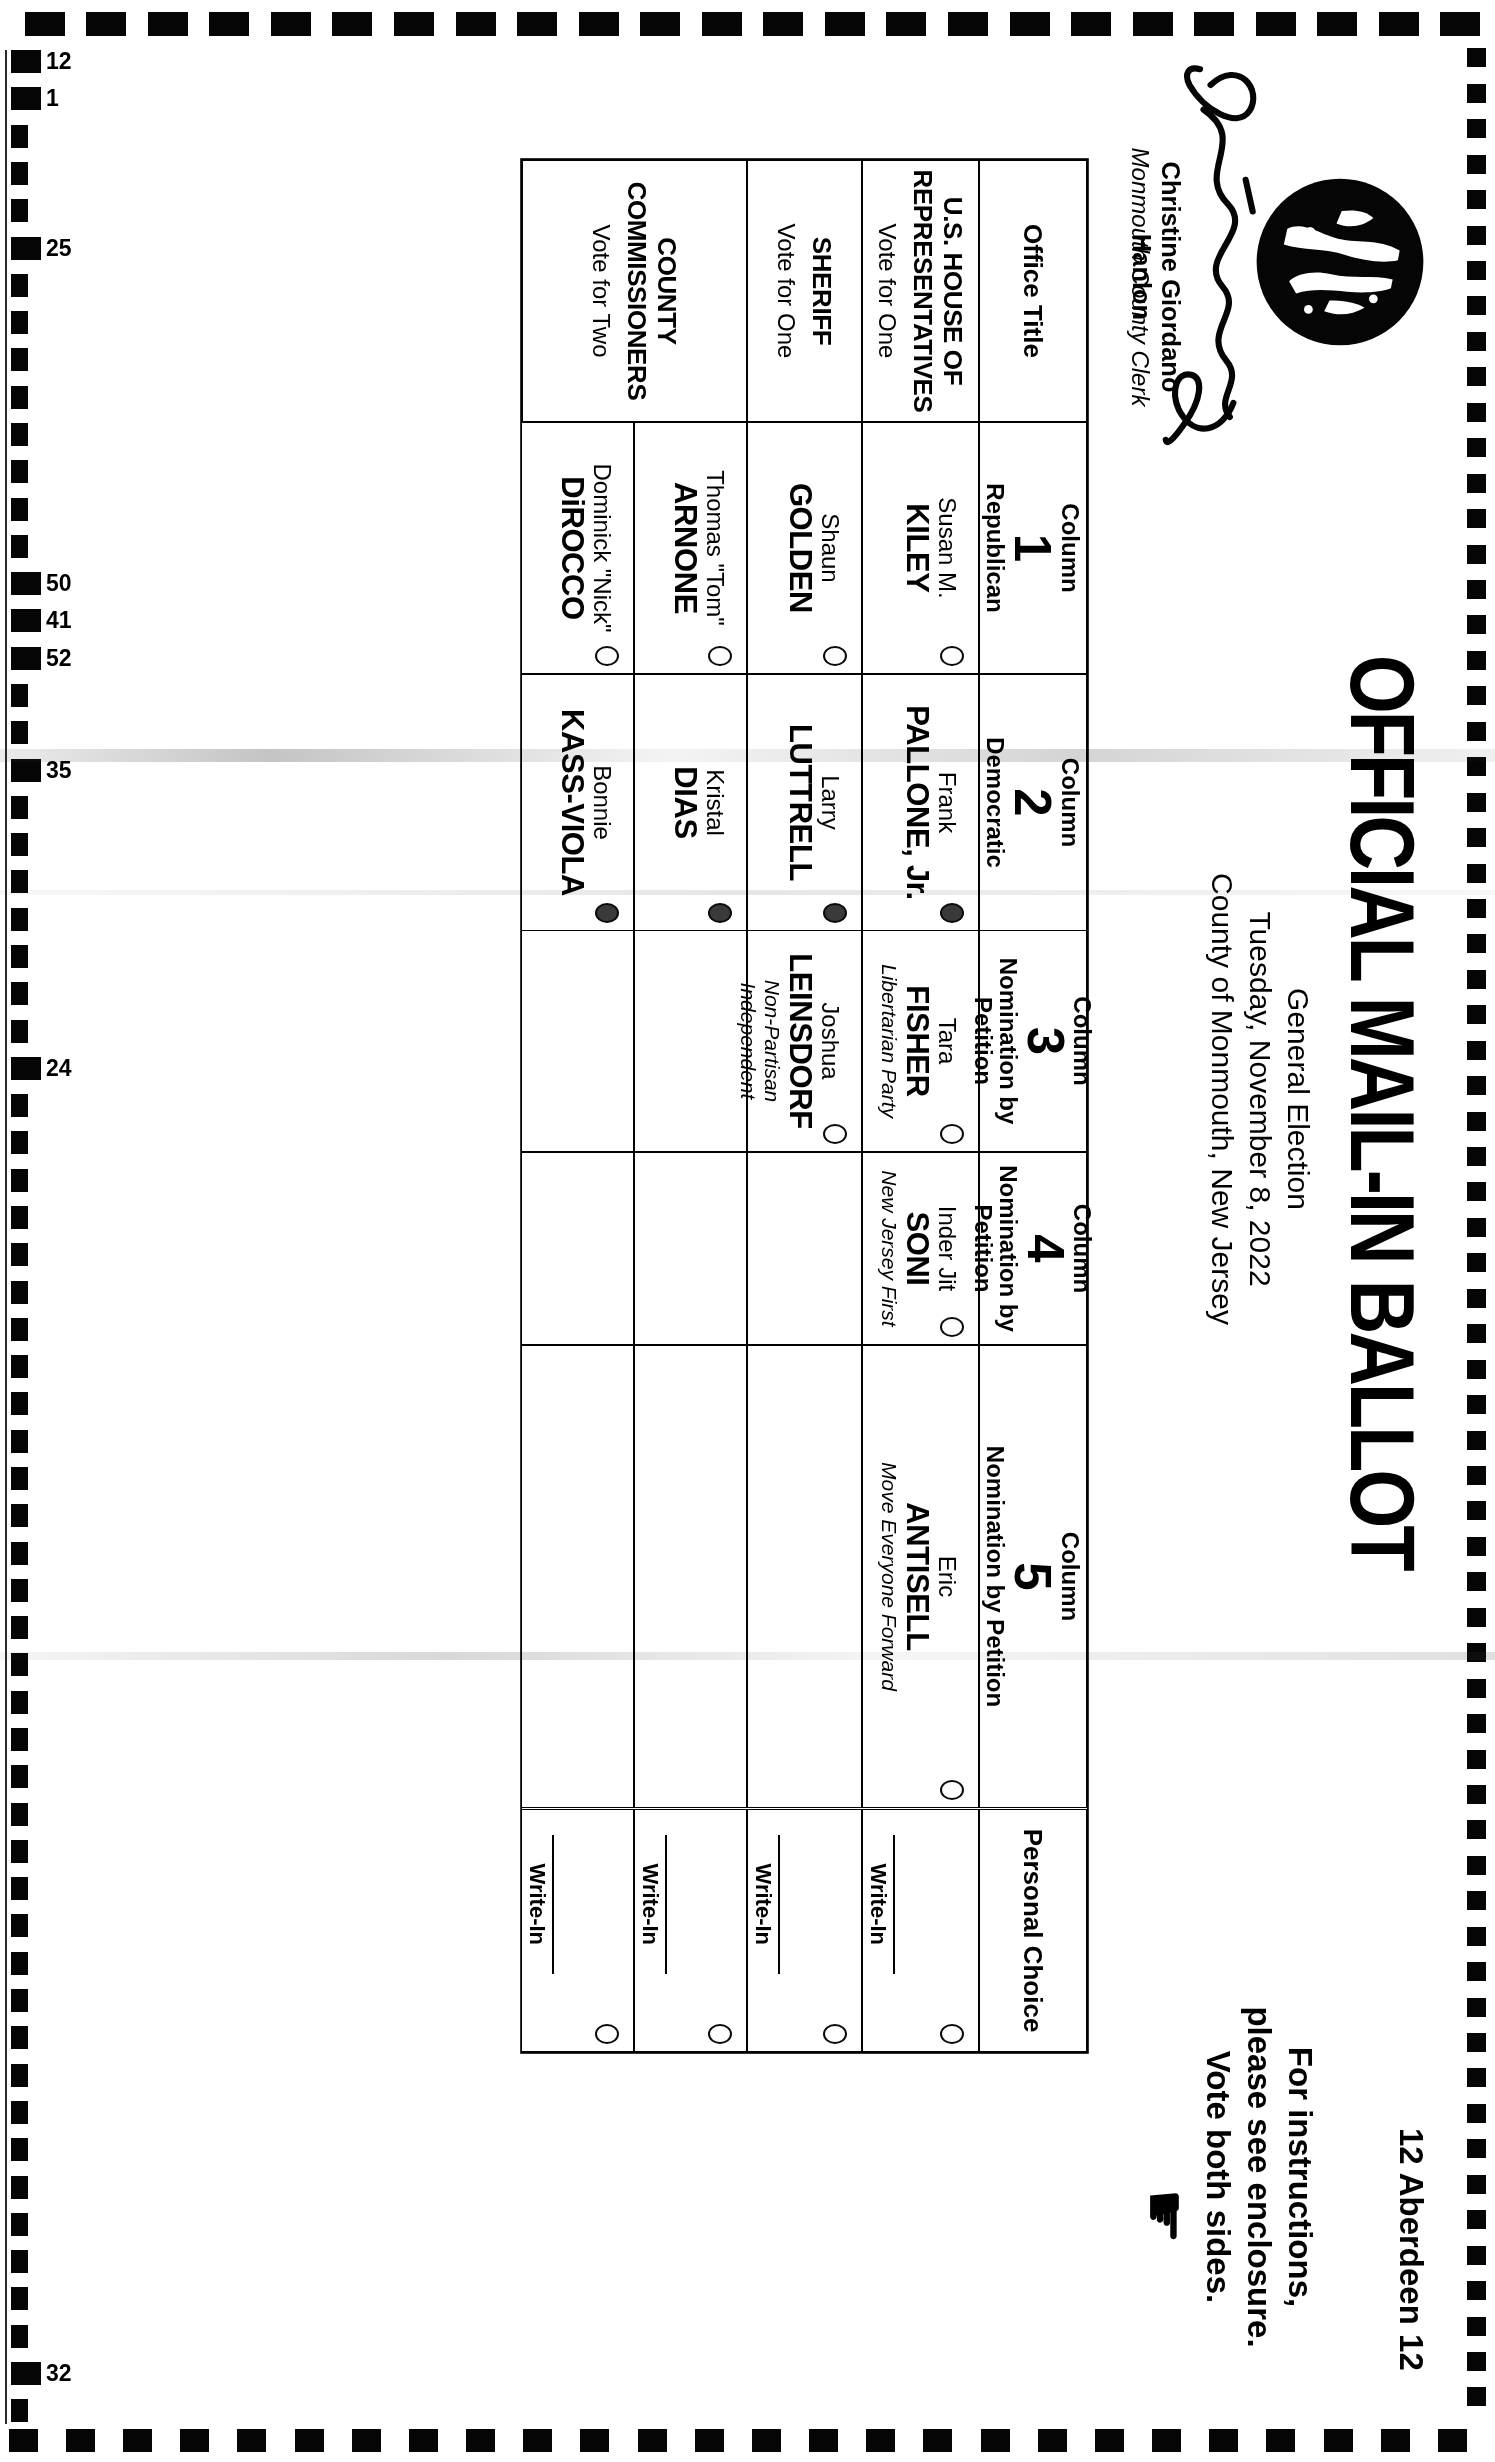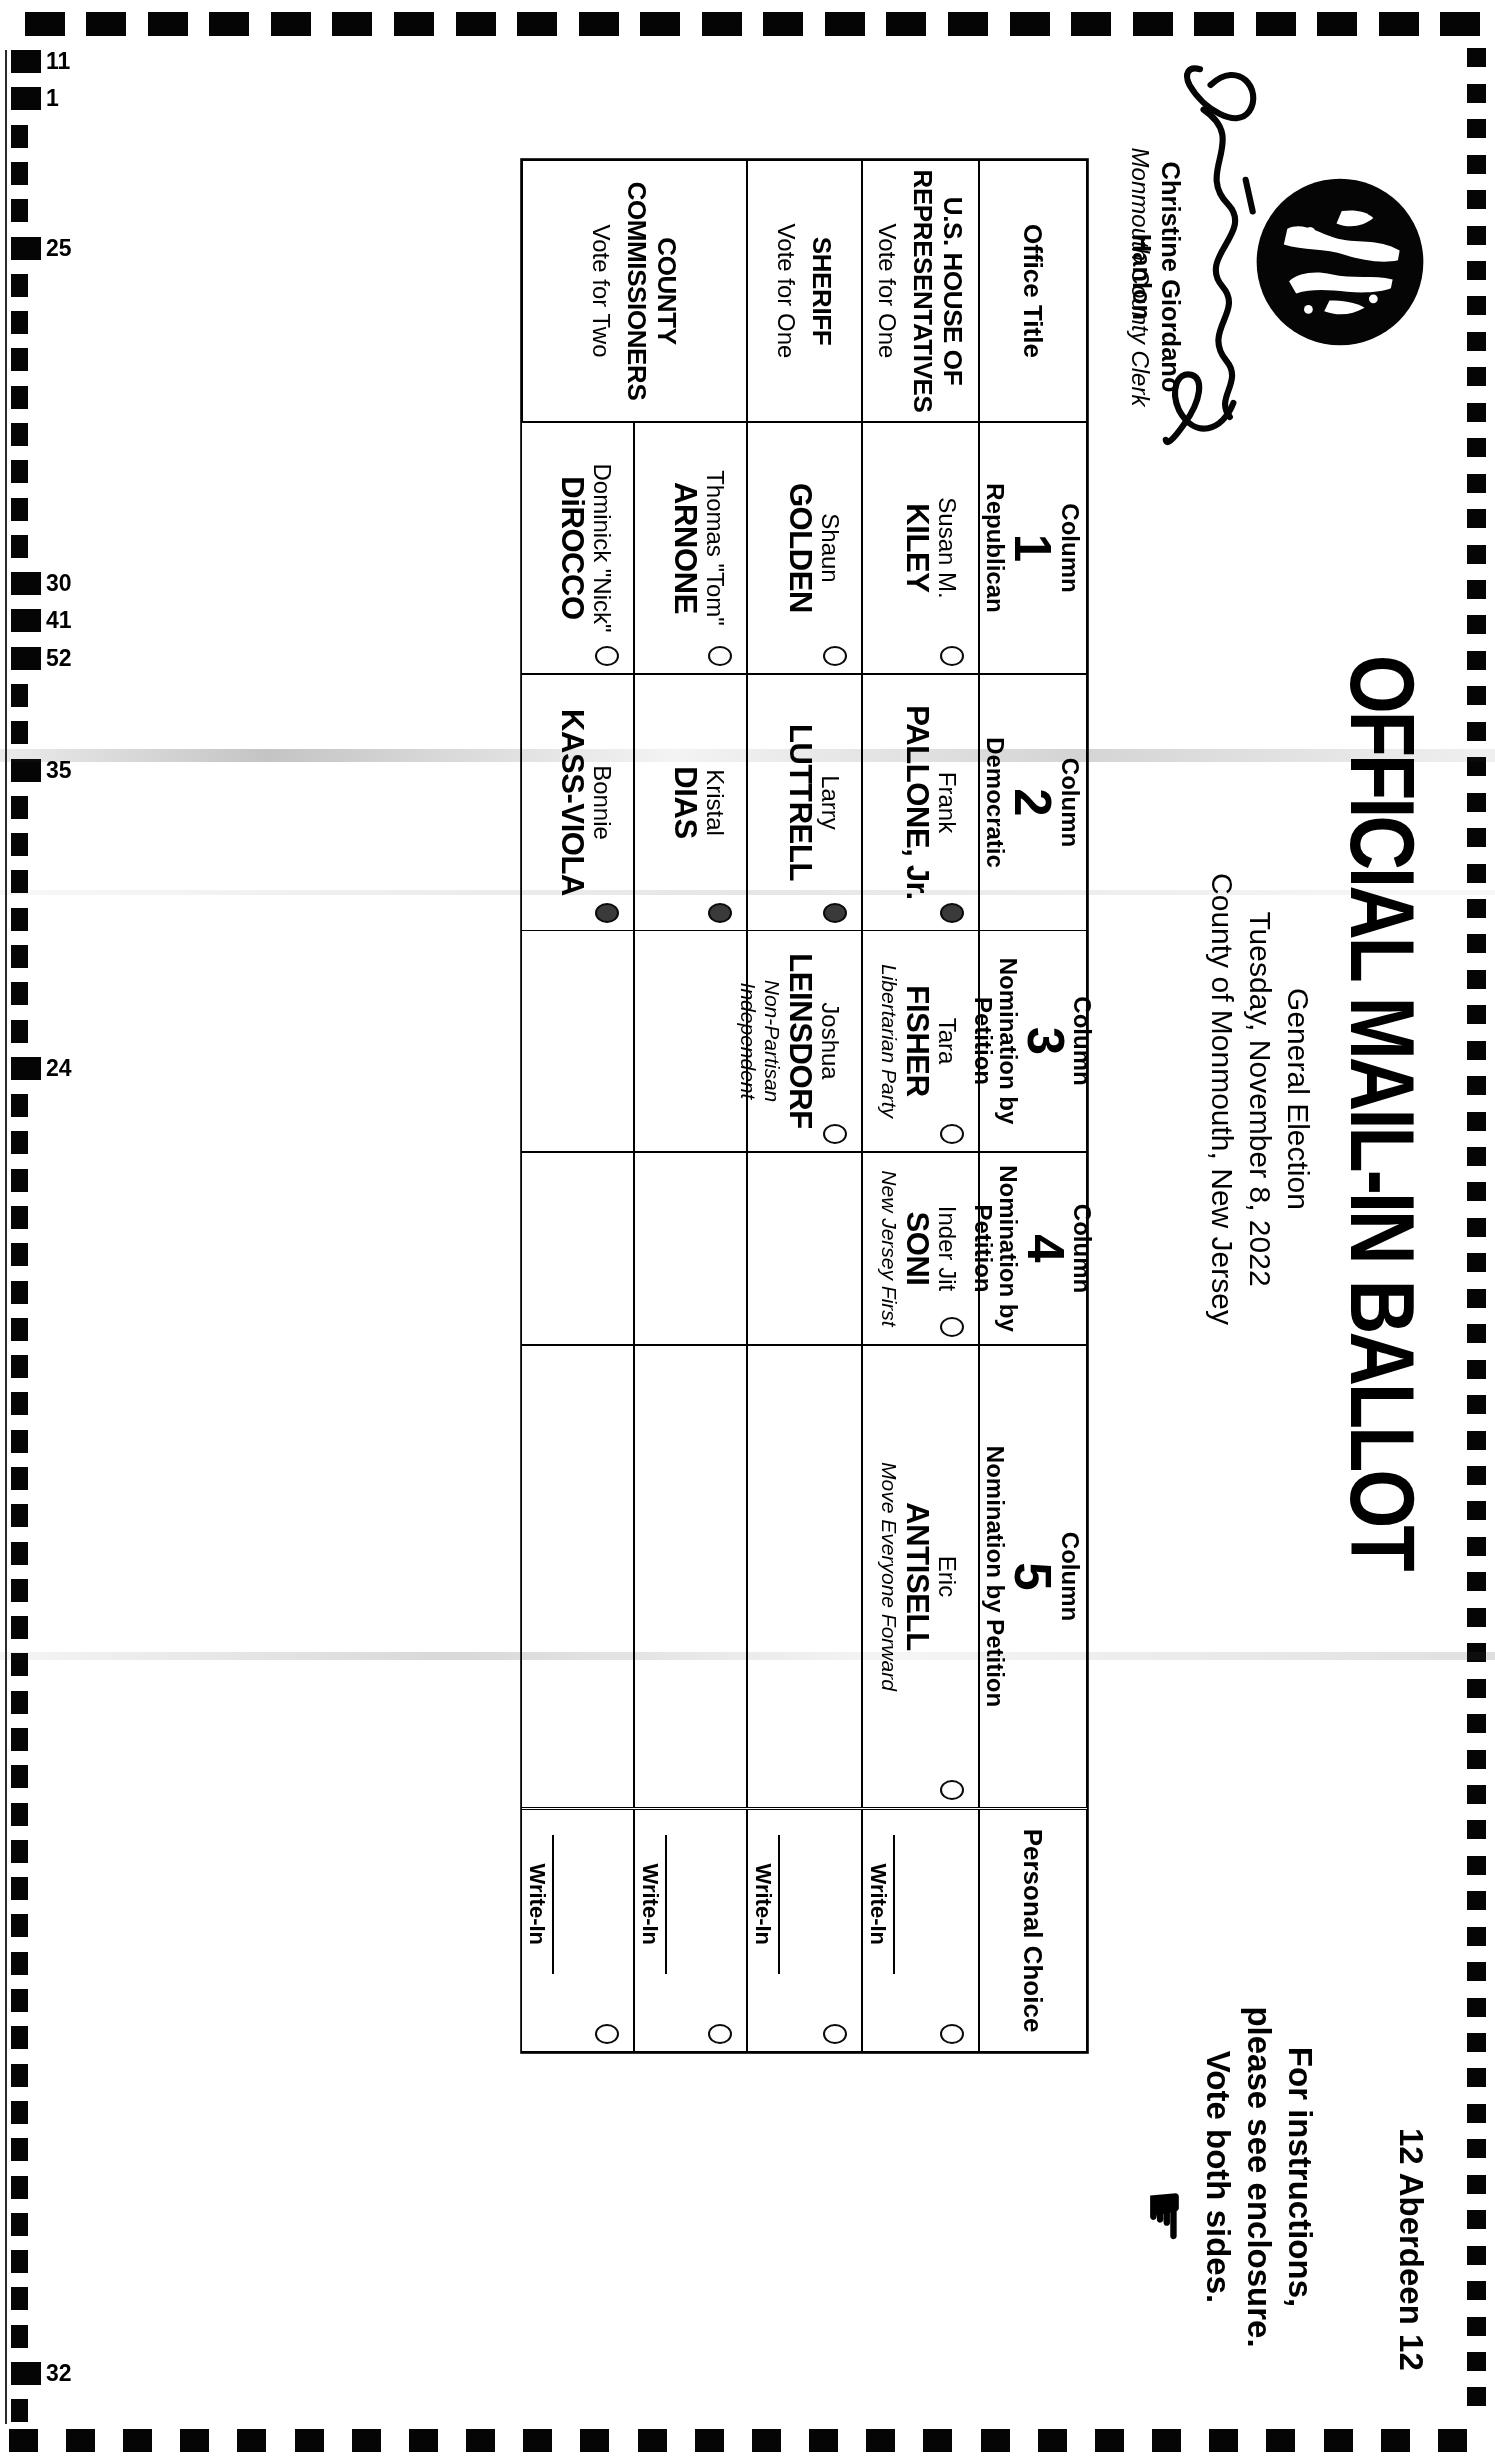--- a/index.html
+++ b/index.html
@@ -173,38 +173,38 @@
       <div class="tmark" style="left: 1467px; top: 2104px; width: 19.3px; height: 19.3px;"></div>
       <div class="tmark" style="left: 1467px; top: 2139px; width: 19.3px; height: 19.3px;"></div>
       <div class="tmark" style="left: 1467px; top: 2175px; width: 19.3px; height: 19.3px;"></div>
       <div class="tmark" style="left: 1467px; top: 2210px; width: 19.3px; height: 19.3px;"></div>
       <div class="tmark" style="left: 1467px; top: 2246px; width: 19.3px; height: 19.3px;"></div>
       <div class="tmark" style="left: 1467px; top: 2281px; width: 19.3px; height: 19.3px;"></div>
       <div class="tmark" style="left: 1467px; top: 2317px; width: 19.3px; height: 19.3px;"></div>
       <div class="tmark" style="left: 1467px; top: 2352px; width: 19.3px; height: 19.3px;"></div>
       <div class="tmark" style="left: 1467px; top: 2387px; width: 19.3px; height: 19.3px;"></div>
       <div class="tmark" style="left: 10.6px; top: 50px; width: 30px; height: 23px;"></div>
-      <div class="tnum" style="left: 46px; top: 50px;">11</div>
+      <div class="tnum" style="left: 46px; top: 50px;">12</div>
       <div class="tmark" style="left: 10.6px; top: 87px; width: 30px; height: 23px;"></div>
       <div class="tnum" style="left: 46px; top: 87px;">1</div>
       <div class="tmark" style="left: 10.6px; top: 125px; width: 17.6px; height: 23px;"></div>
       <div class="tmark" style="left: 10.6px; top: 162px; width: 17.6px; height: 23px;"></div>
       <div class="tmark" style="left: 10.6px; top: 199px; width: 17.6px; height: 23px;"></div>
       <div class="tmark" style="left: 10.6px; top: 237px; width: 30px; height: 23px;"></div>
       <div class="tnum" style="left: 46px; top: 237px;">25</div>
       <div class="tmark" style="left: 10.6px; top: 274px; width: 17.6px; height: 23px;"></div>
       <div class="tmark" style="left: 10.6px; top: 311px; width: 17.6px; height: 23px;"></div>
       <div class="tmark" style="left: 10.6px; top: 348px; width: 17.6px; height: 23px;"></div>
       <div class="tmark" style="left: 10.6px; top: 386px; width: 17.6px; height: 23px;"></div>
       <div class="tmark" style="left: 10.6px; top: 423px; width: 17.6px; height: 23px;"></div>
       <div class="tmark" style="left: 10.6px; top: 460px; width: 17.6px; height: 23px;"></div>
       <div class="tmark" style="left: 10.6px; top: 498px; width: 17.6px; height: 23px;"></div>
       <div class="tmark" style="left: 10.6px; top: 535px; width: 17.6px; height: 23px;"></div>
       <div class="tmark" style="left: 10.6px; top: 572px; width: 30px; height: 23px;"></div>
-      <div class="tnum" style="left: 46px; top: 572px;">30</div>
+      <div class="tnum" style="left: 46px; top: 572px;">50</div>
       <div class="tmark" style="left: 10.6px; top: 609px; width: 30px; height: 23px;"></div>
       <div class="tnum" style="left: 46px; top: 609px;">41</div>
       <div class="tmark" style="left: 10.6px; top: 647px; width: 30px; height: 23px;"></div>
       <div class="tnum" style="left: 46px; top: 647px;">52</div>
       <div class="tmark" style="left: 10.6px; top: 684px; width: 17.6px; height: 23px;"></div>
       <div class="tmark" style="left: 10.6px; top: 721px; width: 17.6px; height: 23px;"></div>
       <div class="tmark" style="left: 10.6px; top: 759px; width: 30px; height: 23px;"></div>
       <div class="tnum" style="left: 46px; top: 759px;">35</div>
       <div class="tmark" style="left: 10.6px; top: 796px; width: 17.6px; height: 23px;"></div>
       <div class="tmark" style="left: 10.6px; top: 833px; width: 17.6px; height: 23px;"></div>

